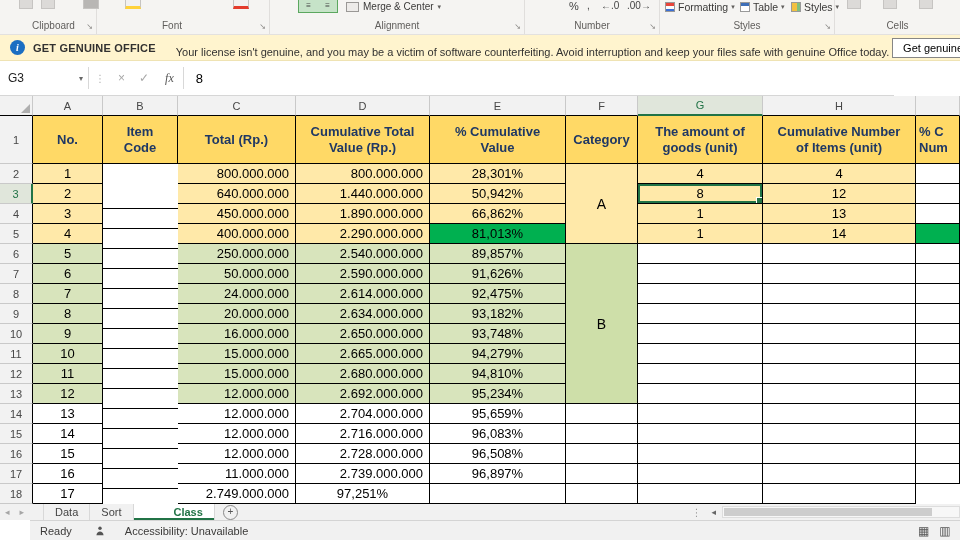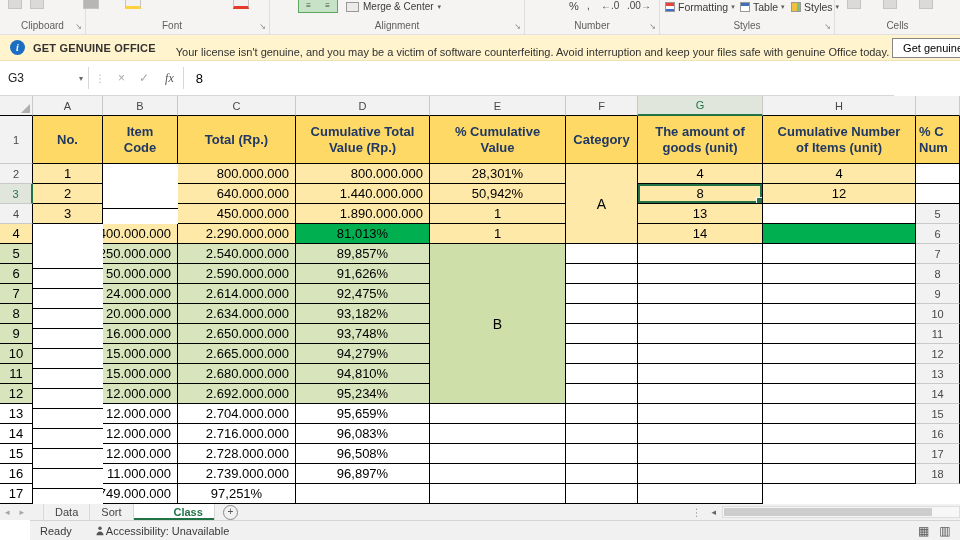--- a/index.html
+++ b/index.html
@@ -104,29 +104,29 @@
   .tsplit{color:#999;font-size:10px;display:flex;align-items:center;margin:0 4px;}
   .harrow{color:#666;font-size:9px;display:flex;align-items:center;padding:0 6px;}
   .htrack{width:238px;margin:2px 0;background:#F7F7F7;border:1px solid #DDD;position:relative;box-sizing:border-box;}
   .hthumb{position:absolute;left:1px;top:1px;bottom:1px;width:88%;background:#CDCDCD;}
 
   
   .statusbar{position:absolute;top:520px;left:0;width:960px;height:20px;background:#F1F1F1;
              border-top:1px solid #D4D4D4;box-sizing:border-box;display:flex;align-items:center;
              font-size:11px;color:#3B3A39;margin-left:30px;}
   .ready{margin-left:10px;}
-  .accwrap{margin-left:22px;display:flex;align-items:center;gap:0;}
+  .accwrap{margin-left:22px;display:flex;align-items:center;gap:19px;}
   .accicon{width:12px;height:12px;fill:#555;}
   .viewicons{margin-left:auto;margin-right:18px;display:flex;gap:10px;color:#555;font-size:12px;}
 </style>
 </head>
 <body>
 
 <div class="ribbon">
-  <div class="rgrp" style="left:0;width:86px">
+  <div class="rgrp" style="left:11px;width:86px">
     <span class="stub" style="left:8px;width:14px"></span>
     <span class="stub" style="left:30px;width:14px"></span>
     <span class="glabel">Clipboard</span>
     <span class="launcher">↘</span>
   </div>
   <div class="rgrp" style="left:75px;width:195px">
     <span class="stub dark" style="left:8px;width:16px"></span>
     <span class="stub yellow" style="left:50px;width:16px"></span>
     <span class="stub red" style="left:158px;width:16px"></span>
     <span class="glabel">Font</span>
@@ -251,20 +251,21 @@
     <div class="cell d ctr ca">50,942%</div>
     <div class="cell d ctr ca sel">8</div>
     <div class="cell d ctr ca">12</div>
     <div class="cell d cw"></div>
 
     <div class="cell rh">4</div>
     <div class="cell d ctr ca">3</div>
     <div class="cell d lft ca">GP2</div>
     <div class="cell d rgt ca">450.000.000</div>
     <div class="cell d rgt ca">1.890.000.000</div>
+    <div class="cell d ctr ca">66,862%</div>
     <div class="cell d ctr ca">1</div>
     <div class="cell d ctr ca">13</div>
     <div class="cell d cw"></div>
 
     <div class="cell rh">5</div>
     <div class="cell d ctr ca">4</div>
     <div class="cell d lft ca">MS Pr1</div>
     <div class="cell d rgt ca">400.000.000</div>
     <div class="cell d rgt ca">2.290.000.000</div>
     <div class="cell d ctr grn">81,013%</div>

